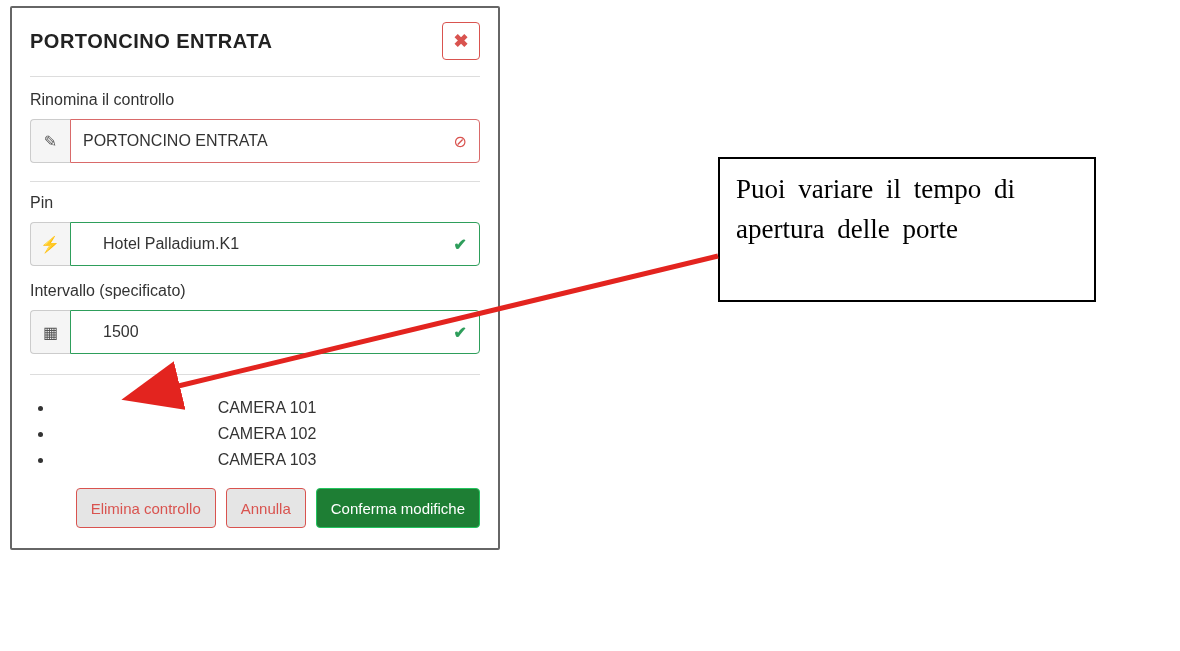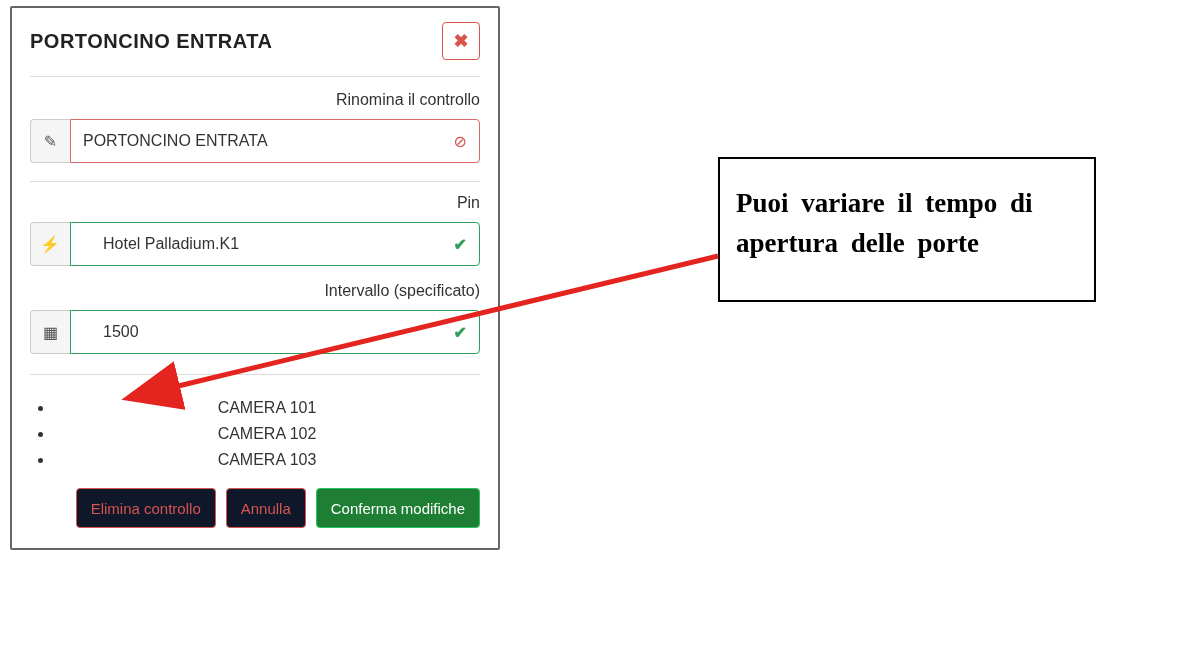--- a/index.html
+++ b/index.html
@@ -17,21 +17,21 @@
   .dlg-title { font-weight:700; font-size:20px; color:#222; letter-spacing:0.5px; }
   .close-btn {
     width:38px; height:38px; border:1px solid #d9534f; border-radius:4px; background:#fff;
     display:flex; align-items:center; justify-content:center; color:#d9534f; font-size:18px; font-weight:bold;
     cursor:pointer;
   }
   .hr { border:none; border-top:1px solid #ddd; margin:16px 0 14px 0; }
   .hr2 { border:none; border-top:1px solid #ddd; margin:18px 0 12px 0; }
   .hr3 { border:none; border-top:1px solid #ddd; margin:20px 0 14px 0; }
 
-  .field-label { font-size:16px; color:#333; margin-bottom:6px;text-align:right; }
+  .field-label { font-size:16px; color:#333; margin-bottom:6px; }
   .helper-text { font-size:15px; color:#333; margin:14px 0 6px 0; }
 
   .input-group { display:flex; margin-top:4px; }
   .prefix {
     width:40px; min-width:40px; border:1px solid #ccc; border-right:none; border-top-left-radius:4px;
     border-bottom-left-radius:4px; background:#f5f5f5;
     display:flex; align-items:center; justify-content:center; color:#555; font-size:16px;
   }
   .field {
     flex:1; height:44px; border:1px solid #ccc; border-top-right-radius:4px; border-bottom-right-radius:4px;
@@ -43,27 +43,27 @@
   .status-icon { position:absolute; right:12px; font-size:16px; }
   .status-icon.red { color:#d9534f; }
   .status-icon.green { color:#2e9e5b; font-weight:bold; }
 
   .scene-heading { font-size:16px; color:#333; margin-top:4px; }
   ul.scenes { margin:6px 0 0 24px; padding:0;text-align:center; }
   ul.scenes li { font-size:16px; color:#333; line-height:26px; }
 
   .footer { margin-top:auto; padding-top:10px; display:flex; justify-content:flex-end; gap:10px; }
   .btn { height:40px; padding:0 14px; border-radius:4px; font-size:15px; cursor:pointer; display:flex; align-items:center; justify-content:center; }
-  .btn-outline-red { border:1px solid #d9534f; background:#0f172a; color:#d9534f; }
+  .btn-outline-red { border:1px solid #d9534f; background:#e5e5e5; color:#d9534f; }
   .btn-solid-green { border:1px solid #22c55e; background:#1e7e34; color:#fff; }
 
   
   .anno-box {
     position:absolute; left:718px; top:157px; width:378px; height:145px;
-    border:2px solid #000; background:#fff; padding:24px 16px 10px 16px;font-weight:bold;
+    border:2px solid #000; background:#fff; padding:10px 16px 10px 16px;
   }
   .anno-text { font-family: Georgia, "Times New Roman", serif; font-size:27px; color:#000; line-height:40px; word-spacing:6px; }
 
   
   .arrow-svg { position:absolute; left:0; top:0; width:1180px; height:651px; pointer-events:none; }
 </style>
 </head>
 <body>
 
 <div class="canvas">

